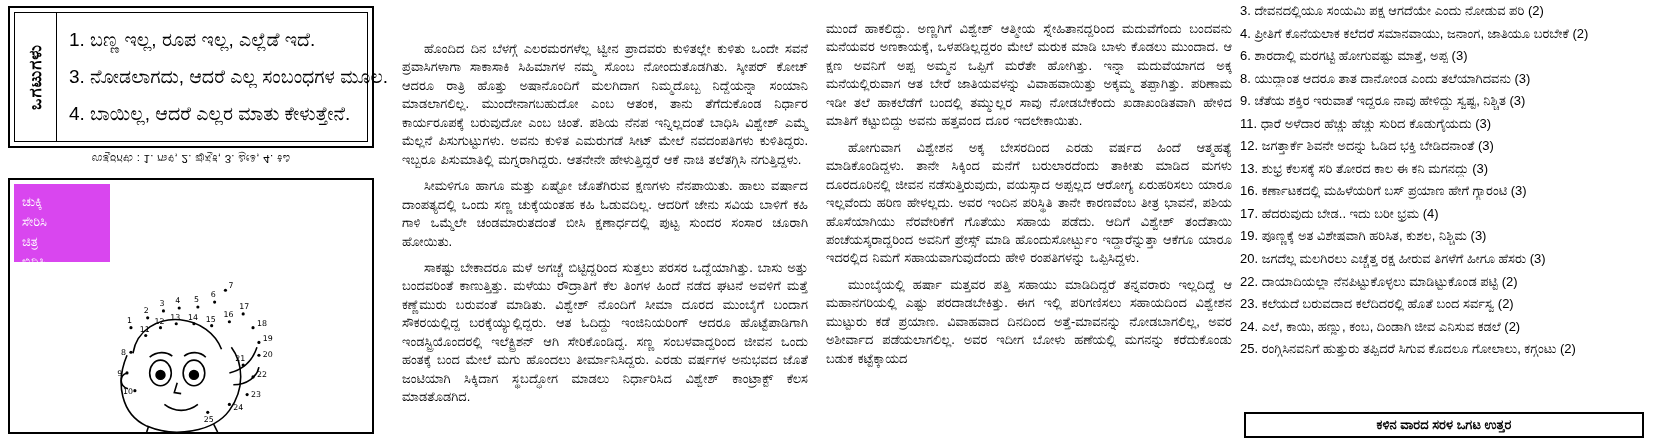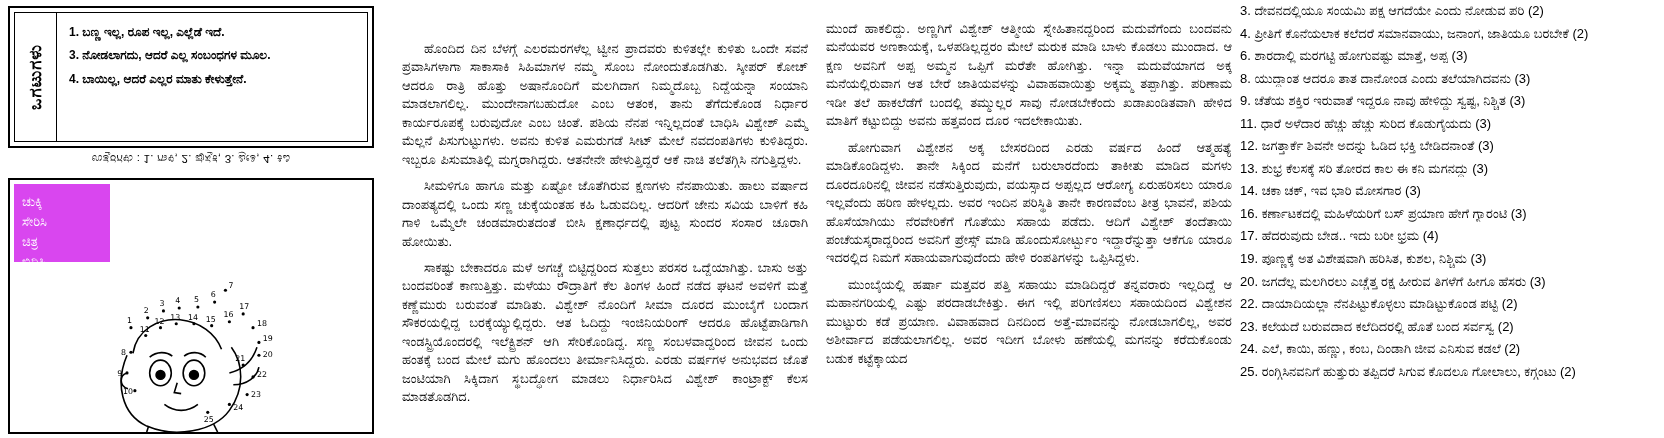--- a/index.html
+++ b/index.html
@@ -65,24 +65,23 @@
     font-size: 17px;
     font-weight: bold;
     letter-spacing: 1px;
   }
   .riddle-list {
     flex: 1;
     padding: 8px 8px 0 12px;
     box-sizing: border-box;
   }
   .riddle-list div {
-    font-size: 12px;
+    font-size: 19px;
     line-height: 1.95;
     white-space: nowrap;
-    font-weight: bold;
   }
   .riddle-answer {
     position: absolute;
     left: 8px;
     top: 152px;
     width: 366px;
     text-align: center;
     font-size: 11.5px;
     transform: scaleY(-1);
     letter-spacing: 0.3px;
@@ -318,25 +317,27 @@
   <div class="col4">
     <ul class="quiz-list">
       <li>3. ದೇವನದಲ್ಲಿಯೂ ಸಂಯಮಿ ಪಕ್ಷ ಆಗದೆಯೇ ಎಂದು ನೋಡುವ ಪರಿ (2)</li>
       <li>4. ಪ್ರೀತಿಗೆ ಕೊನೆಯಲಾಕ ಕಲೆದರೆ ಸಮಾನವಾಯು, ಜನಾಂಗ, ಜಾತಿಯೂ ಬರಬೇಕೆ (2)</li>
       <li>6. ಶಾರದಾಲ್ಲಿ ಮರಗಟ್ಟಿ ಹೋಗುವಷ್ಟು ಮಾತ್ತೆ, ಅಪ್ಪ (3)</li>
       <li>8. ಯುದ್ಧಾಂತ ಆದರೂ ತಾತ ದಾನೋಂಡ ಎಂದು ತಲೆಯಾಗಿದವನು (3)</li>
       <li>9. ಚೆತೆಯ ಶಕ್ತಿರ ಇರುವಾತೆ ಇದ್ದರೂ ನಾವು ಹೇಳಿದ್ದು ಸ್ವಷ್ಟ, ನಿಶ್ಚಿತ (3)</li>
       <li>11. ಧಾರೆ ಅಳೆದಾರ ಹೆಚ್ಚು ಹೆಚ್ಚು ಸುರಿದ ಕೊಡುಗೈಯದು (3)</li>
       <li>12. ಜಗತ್ತಾರ್ಕೆ ಶಿವನೇ ಅದನ್ನು ಓಡಿದ ಭಕ್ತಿ ಬೇಡಿದನಾಂತೆ (3)</li>
       <li>13. ಶುಭ್ರ ಕೆಲಸಕ್ಕೆ ಸರಿ ತೋರದ ಕಾಲ ಈ ಕನಿ ಮಗನದ್ದು (3)</li>
-      <li>14. ಚಕಾ ಚಕ್, ಇವ ಭಾರಿ ಮೋಸಗಾರ (3)</li>
       <li>16. ಕರ್ಣಾಟಕದಲ್ಲಿ ಮಹಿಳೆಯರಿಗೆ ಬಸ್ ಪ್ರಯಾಣ ಹೇಗೆ ಗ್ಯಾರಂಟಿ (3)</li>
       <li>17. ಹೆದರುವುದು ಬೇಡ.. ಇದು ಬರೀ ಭ್ರಮ (4)</li>
       <li>19. ಪೂಣ್ಣಕ್ಕೆ ಅತ ವಿಶೇಷವಾಗಿ ಹರಿಸಿತ, ಕುಶಲ, ನಿಶ್ಚಿಮ (3)</li>
       <li>20. ಜಗದೆಲ್ಲ ಮಲಗಿರಲು ಎಚ್ಚೆತ್ತ ರಕ್ಷ ಹೀರುವ ತಿಗಳೆಗೆ ಹೀಗೂ ಹೆಸರು (3)</li>
       <li>22. ದಾಯಾದಿಯಲ್ಲಾ ನೆನಪಿಟ್ಟುಕೊಳ್ಳಲು ಮಾಡಿಟ್ಟುಕೊಂಡ ಪಟ್ಟಿ (2)</li>
       <li>23. ಕಲೆಯದೆ ಬರುವದಾದ ಕಲೆದಿದರಲ್ಲಿ ಹೊತೆ ಬಂದ ಸರ್ವಸ್ವ (2)</li>
       <li>24. ಎಲೆ, ಕಾಯಿ, ಹಣ್ಣು, ಕಂಬ, ದಿಂಡಾಗಿ ಜೀವ ಎನಿಸುವ ಕಡಲೆ (2)</li>
       <li>25. ರಂಗ್ಗಿಸಿನವನಿಗೆ ಹುತ್ತುರು ತಪ್ಪಿದರೆ ಸಿಗುವ ಕೊದಲೂ ಗೋಲಾಲು, ಕಗ್ಗಂಟು (2)</li>
     </ul>
+    <div class="bottom-box">
+      <span>ಕಳಿನ ವಾರದ ಸರಳ ಒಗಟ ಉತ್ತರ</span>
+    </div>
   </div>
 
 </div>
 
 </body></html>

